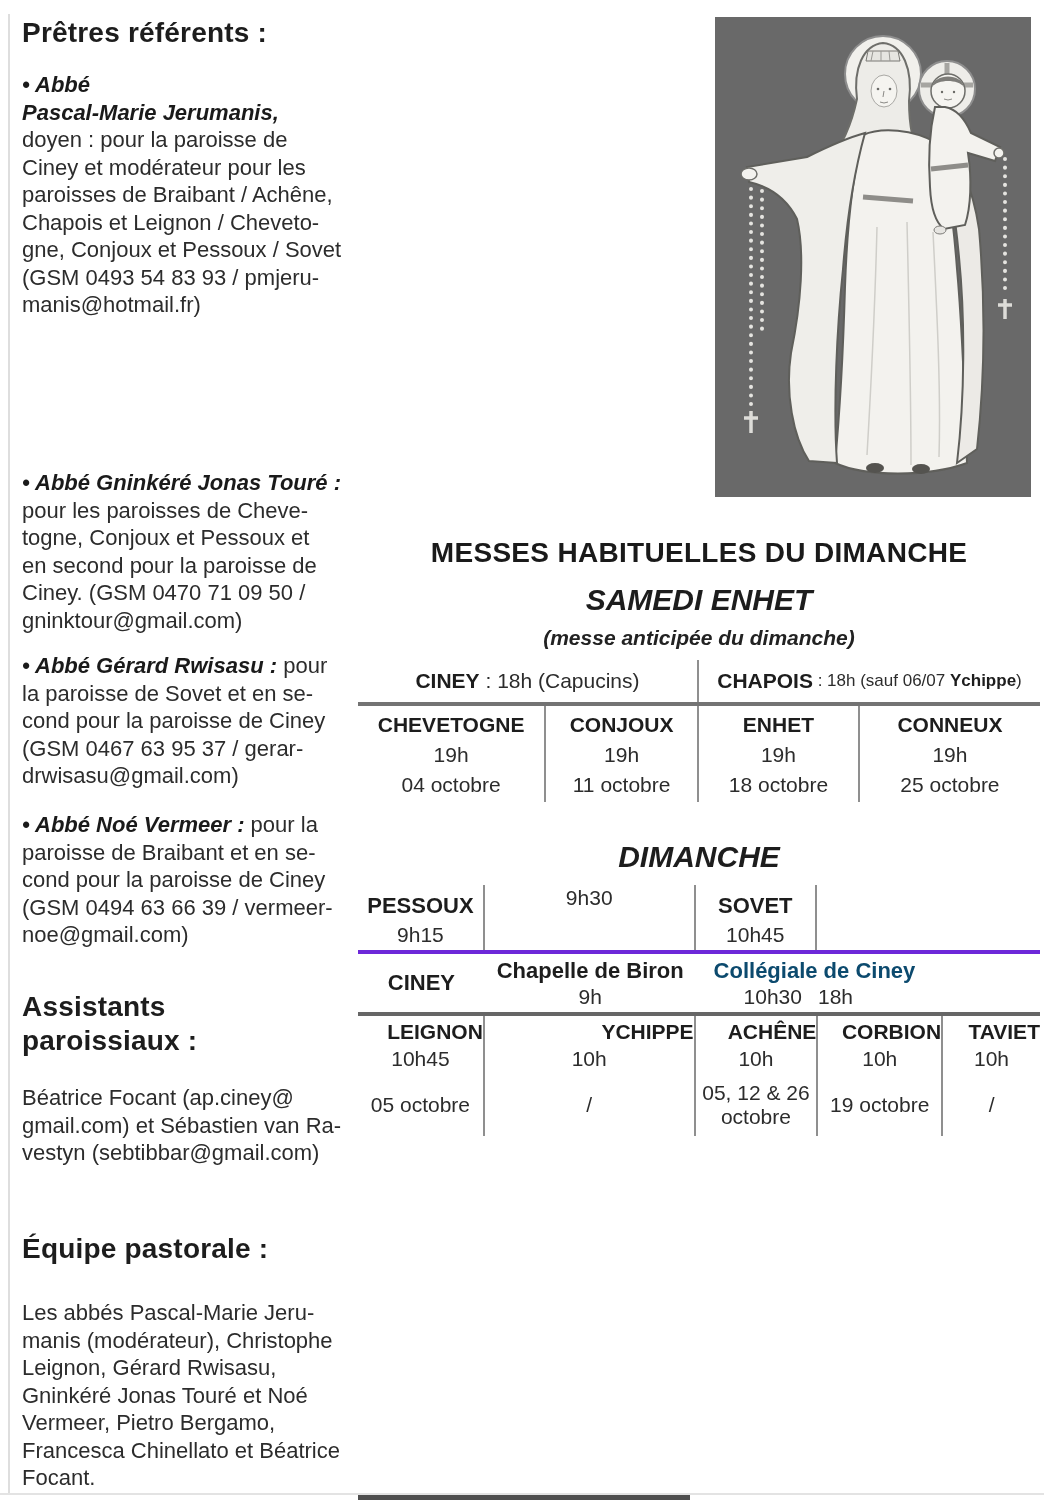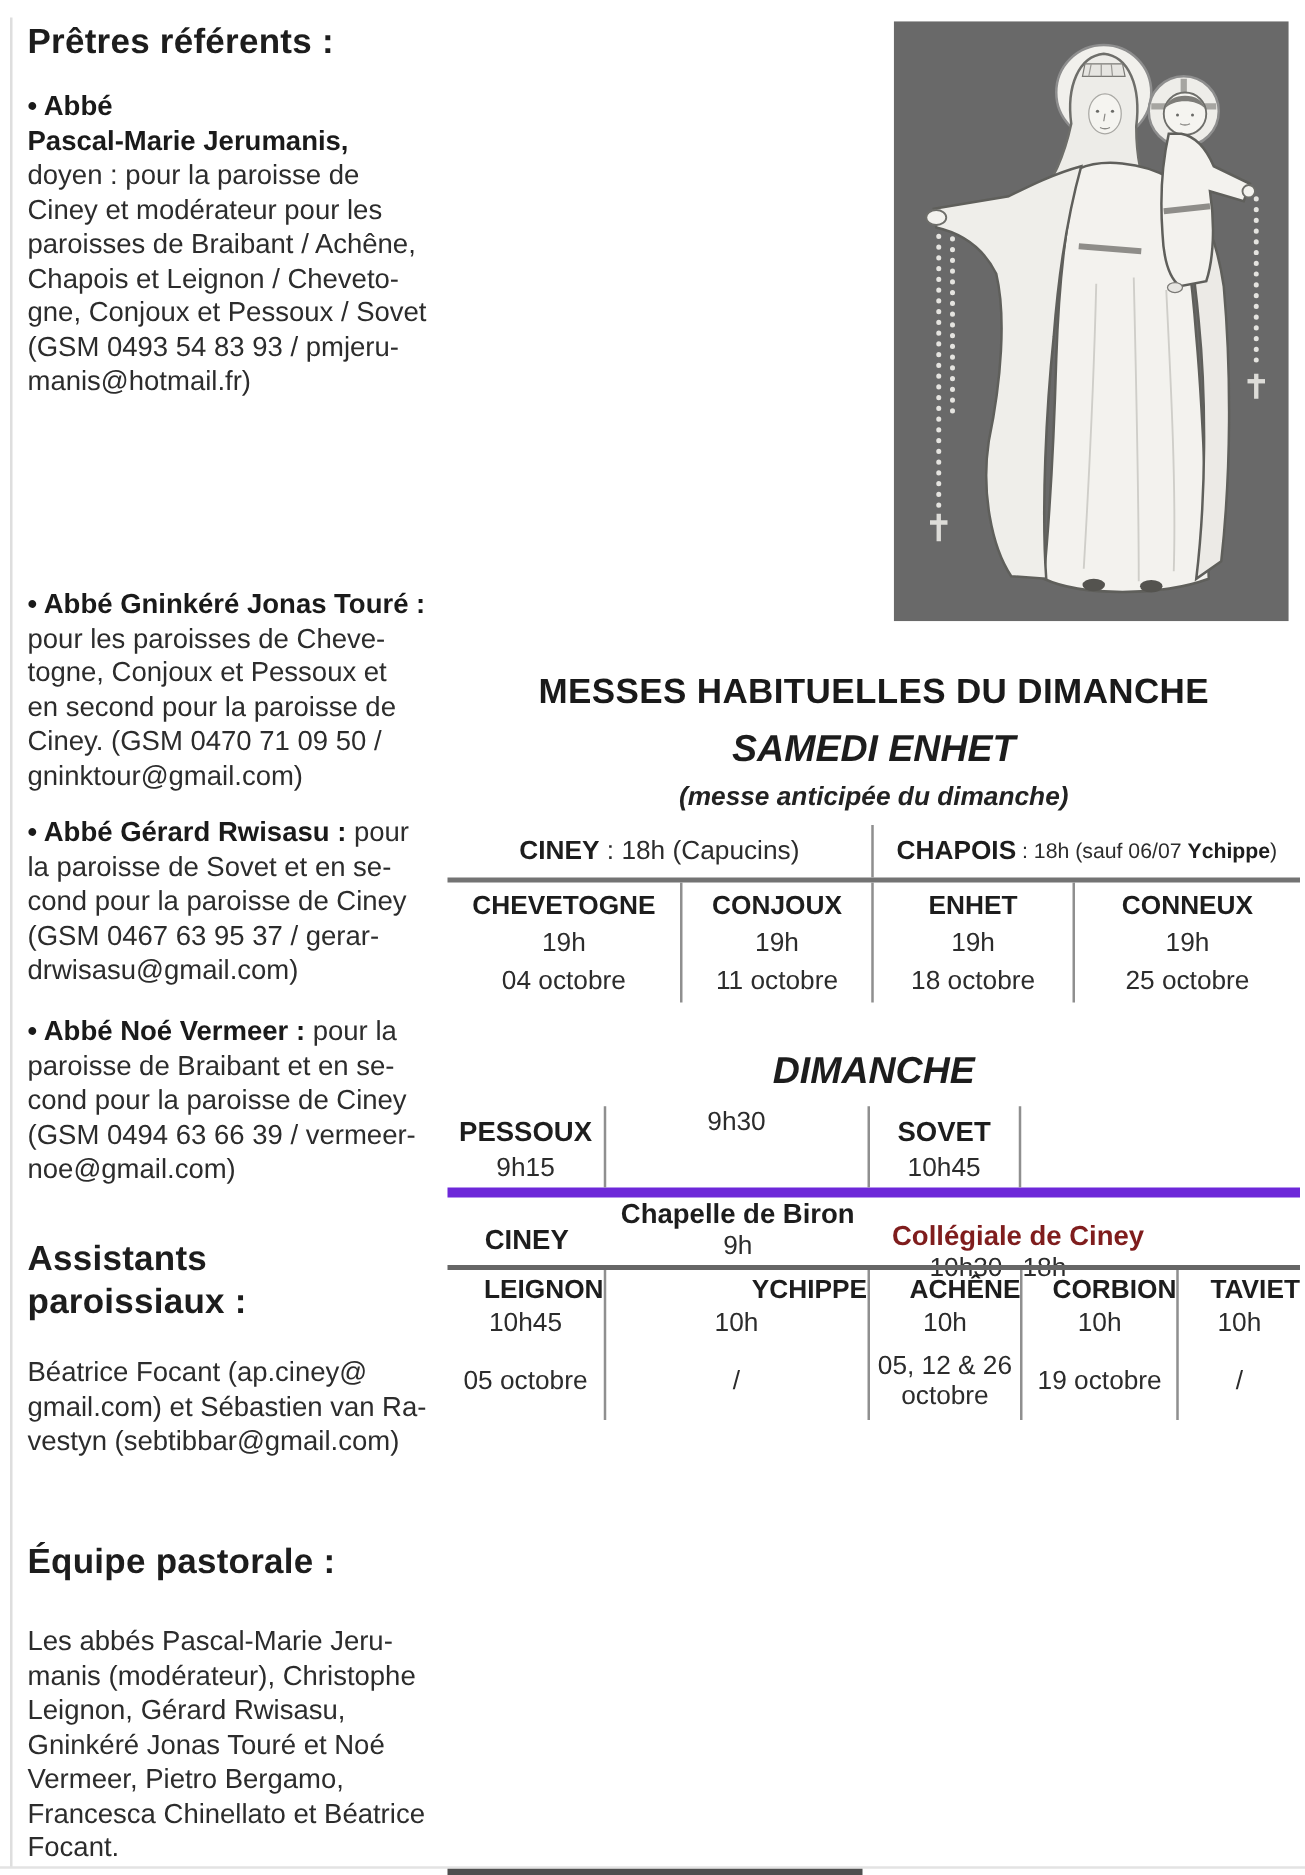--- a/index.html
+++ b/index.html
@@ -12,21 +12,21 @@
   
   .lh1 {
     position:absolute; left:22px; width:336px;
     font-size:28px; font-weight:bold; color:#1d1d1d;
     line-height:34px; white-space:pre-line; letter-spacing:0.2px;
   }
   .entry {
     position:absolute; left:22px; width:336px; margin:0;
     font-size:22px; line-height:27.5px; white-space:pre-line; color:#2c2c2c;
   }
-  .entry b { color:#1a1a1a; }
+  .entry b { color:#1a1a1a;font-style:italic; }
 
   
   .rc-center { position:absolute; left:358px; width:682px; text-align:center; }
   .title { top:537px; font-size:28px; font-weight:bold; color:#1a1a1a; letter-spacing:0.3px; }
   .samedi-h { top:583px; font-size:30px; font-weight:bold; font-style:italic; color:#1d1d1d; }
   .samedi-sub { top:626px; font-size:21px; font-weight:bold; font-style:italic; color:#222; }
   .dimanche-h { top:840px; font-size:30px; font-weight:bold; font-style:italic; color:#1d1d1d; }
 
   
   .t1 { position:absolute; left:358px; top:660px; width:682px; }
@@ -39,34 +39,34 @@
   .hbold-sm { font-weight:bold; font-size:17px; color:#1d1d1d; }
 
   .t1-body { display:grid; grid-template-columns:27.6% 22.4% 23.6% 26.4%; border-top:4px solid #737373; }
   .t1-body .col { text-align:center; }
   .t1-body .col:not(:last-child) { border-right:2px solid #8f8f8f; }
   .cn { height:34px; line-height:37px; font-weight:bold; font-size:21px; color:#1d1d1d; }
   .ct { height:30px; line-height:30px; font-size:21px; }
   .cd { height:32px; line-height:30px; font-size:21px; }
 
   .t2a { position:absolute; left:358px; top:885px; width:682px; display:grid;
-         grid-template-columns:18.6% 30.9% 17.8% 32.7%; border-bottom:8px solid #6d28d9; }
+         grid-template-columns:18.6% 30.9% 17.8% 32.7%; border-bottom:4px solid #6d28d9; }
   .t2a .col { text-align:center; }
   .t2a .col:nth-child(-n+3) { border-right:2px solid #8f8f8f; }
   .t2a .cn { height:37px; line-height:42px; font-size:22px; }
   .t2a .ct { height:28px; line-height:25px; font-size:21px; }
 
   .t2b { position:absolute; left:358px; top:954px; width:682px; height:58px;
          display:grid; grid-template-columns:18.6% 30.9% 50.5%; }
   .ciney-label { display:flex; align-items:center; justify-content:center;
                  font-weight:bold; font-size:22px; color:#1d1d1d; }
   .bname { height:30px; line-height:33px; font-weight:bold; font-size:22px; color:#1d1d1d; text-align:center; }
   .btime { height:28px; line-height:26px; font-size:21px; text-align:center; }
-  .gname { height:30px; line-height:33px; font-weight:bold; font-size:22px; color:#7f1d1d;
-           text-align:left; padding-left:18px;margin-top:18px; }
+  .gname { height:30px; line-height:33px; font-weight:bold; font-size:22px; color:#0c4a6e;
+           text-align:left; padding-left:18px; }
   .gtimes { height:28px; line-height:26px; font-size:21px; display:flex; gap:16px; padding-left:48px; }
 
   .t2c { position:absolute; left:358px; top:1012px; width:682px; display:grid;
          grid-template-columns:18.6% 30.9% 18.0% 18.3% 14.2%; border-top:4px solid #666; }
   .t2c .col { text-align:center; }
   .t2c .col:not(:last-child) { border-right:2px solid #8f8f8f; }
   .t2c .cn { height:28px; line-height:31px;text-align:right; }
   .t2c .ct { height:30px; line-height:30px; }
   .t2c .cd { height:62px; display:flex; align-items:center; justify-content:center;
              white-space:pre-line; line-height:24px; font-size:21px; }

